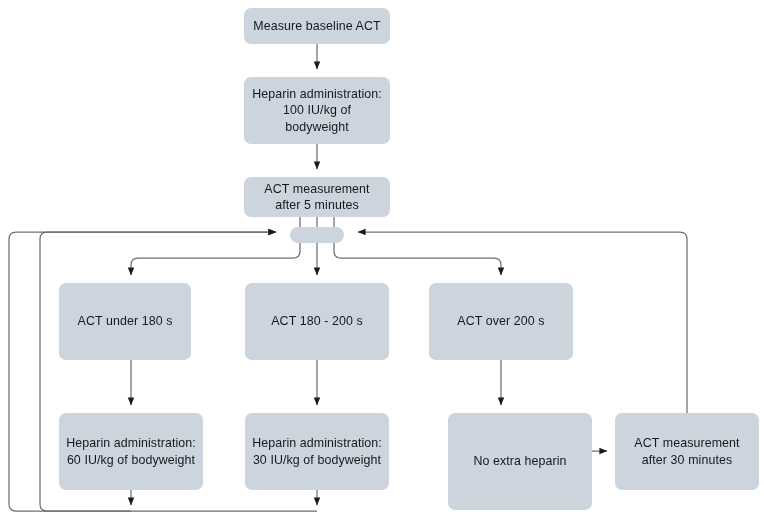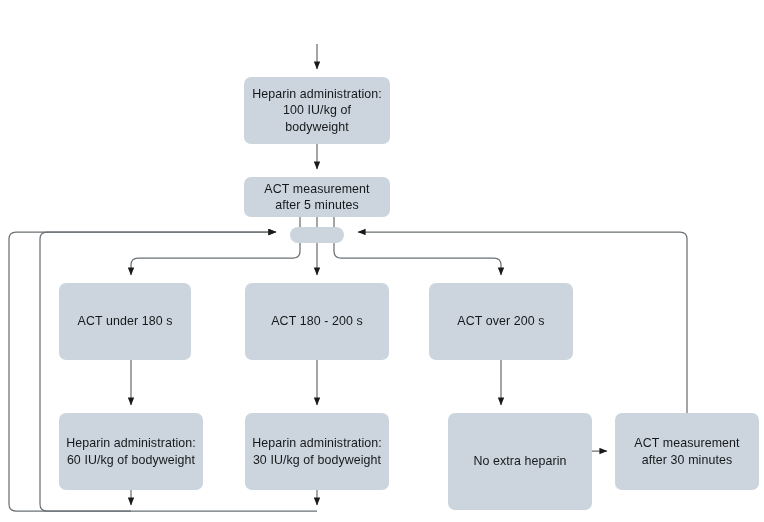--- a/index.html
+++ b/index.html
@@ -86,20 +86,21 @@
       <path d="M131,490 L131,505" marker-end="url(#ah)"></path>
       <path d="M131,511 L16,511 Q9,511 9,504 L9,239 Q9,232 16,232 L276,232" marker-end="url(#ah)"></path>
 
       <path d="M317,490 L317,505" marker-end="url(#ah)"></path>
       <path d="M317,511 L47,511 Q40,511 40,504 L40,239 Q40,232 47,232 L276,232" marker-end="url(#ah)"></path>
 
       <path d="M687,413 L687,239 Q687,232 680,232 L358,232" marker-end="url(#ah)"></path>
     </g>
   </svg>
 
+  <div class="node" style="left:244px; top:8px; width:146px; height:36px;">Measure baseline ACT</div>
 
   <div class="node" style="left:244px; top:77px; width:146px; height:67px;">Heparin administration:
 100 IU/kg of
 bodyweight</div>
 
   <div class="node" style="left:244px; top:177px; width:146px; height:40px;">ACT measurement
 after 5 minutes</div>
 
   <div class="junction" style="left:290px; top:227px; width:54px; height:16px;"></div>
 

